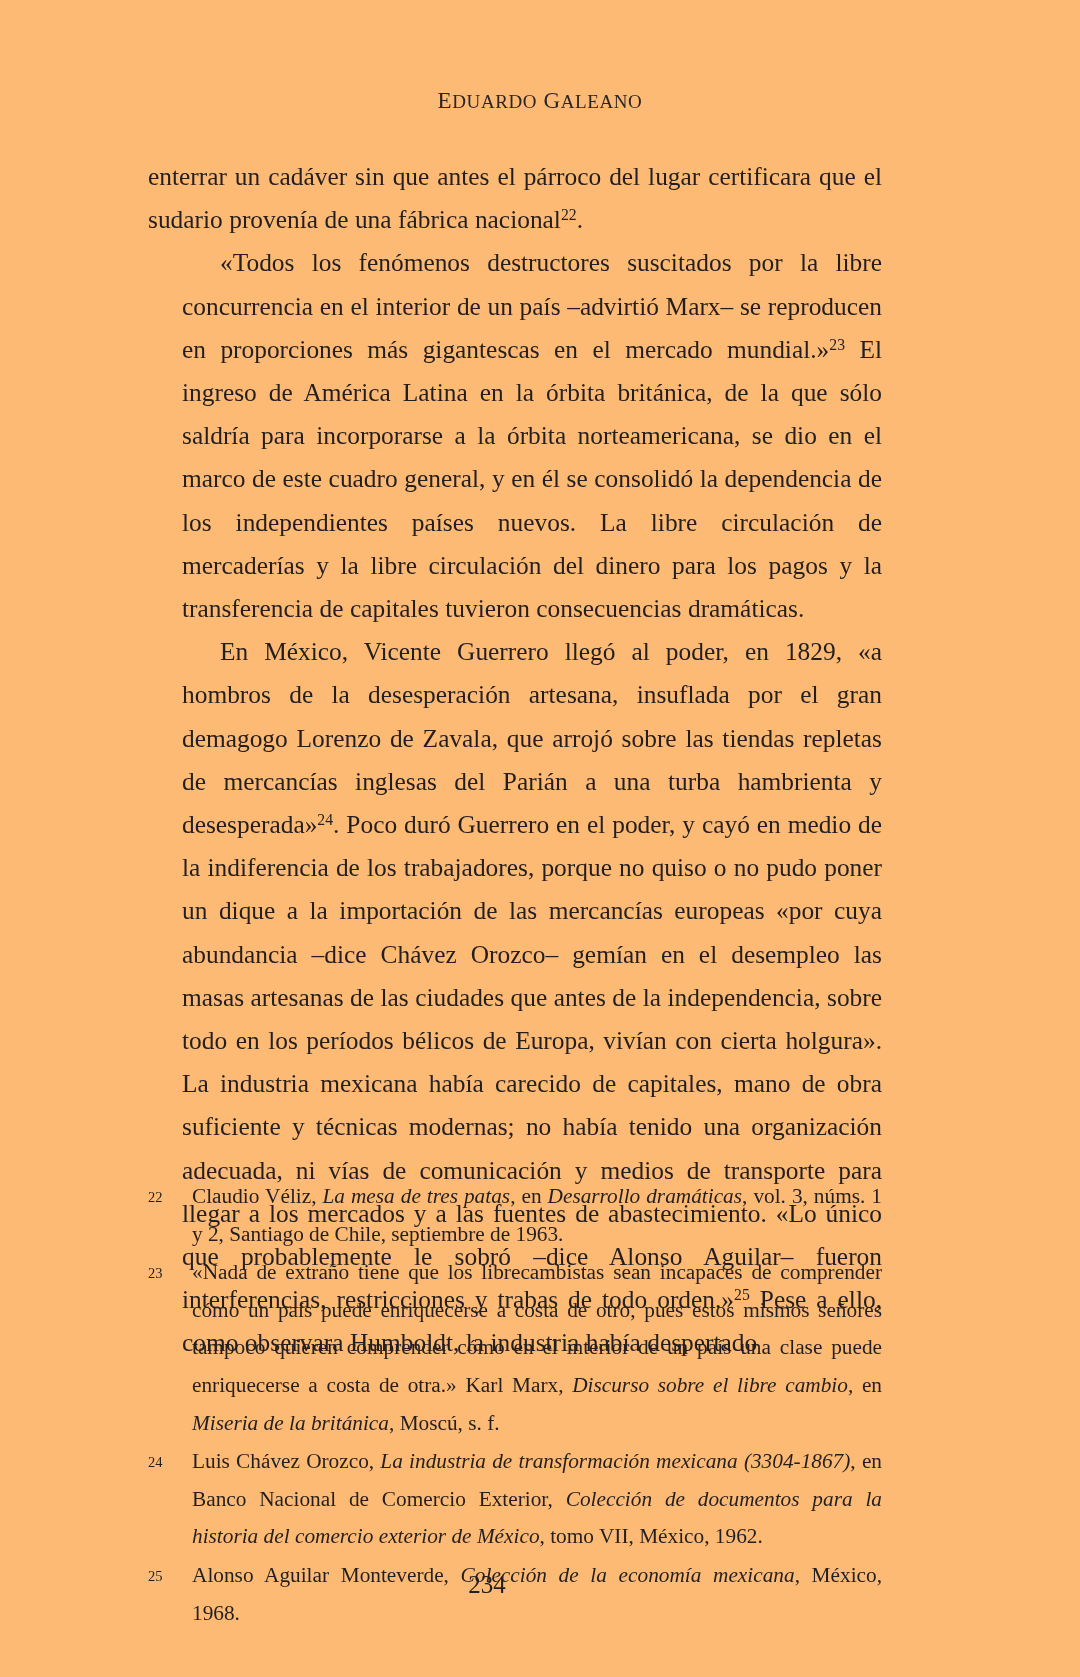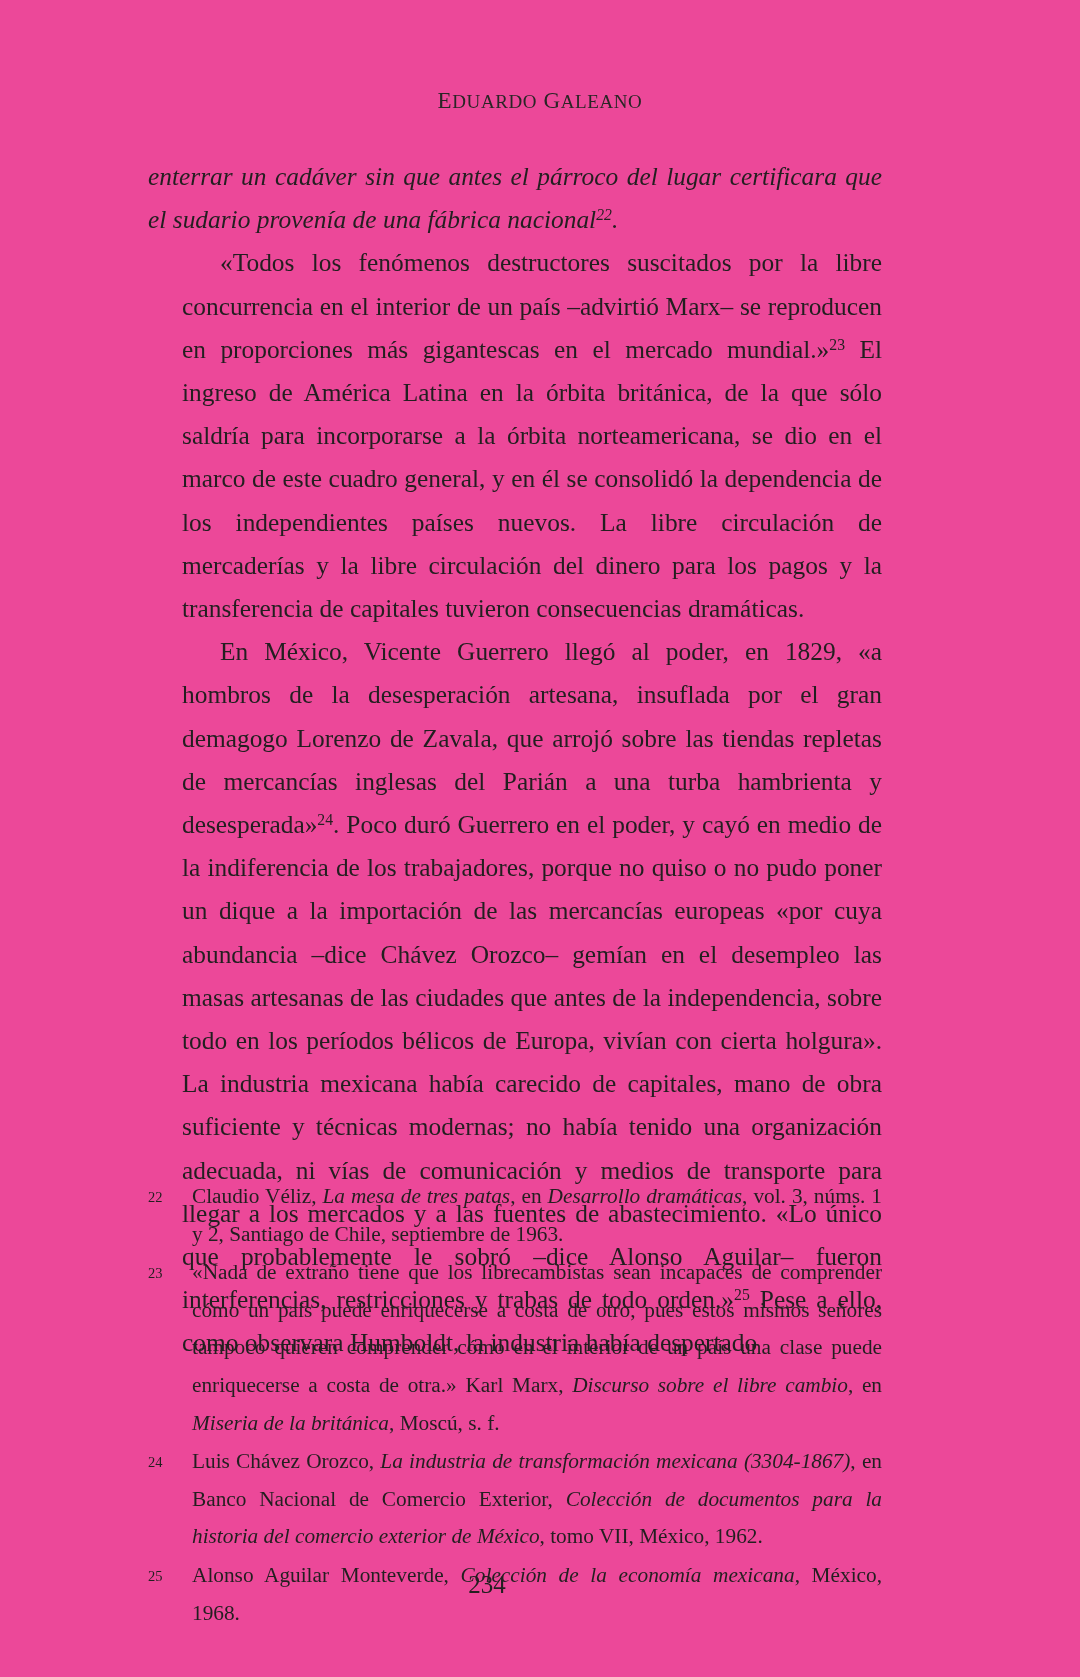--- a/index.html
+++ b/index.html
@@ -4,21 +4,21 @@
 <style>
   html, body {
     margin: 0;
     padding: 0;
     background: #ffffff;
   }
   .page {
     position: relative;
     width: 1080px;
     height: 1677px;
-    background: #ec4899;
+    background: #fdba74;
     box-sizing: border-box;
     font-family: "Liberation Serif", "DejaVu Serif", serif;
     color: #231f20;
     overflow: hidden;
   }
 
   
   .running-head {
     position: absolute;
     top: 88px;
@@ -48,21 +48,20 @@
     margin: 0;
     font-size: 25.4px;
     line-height: 43.2px;
     text-align: justify;
     text-justify: inter-word;
     -webkit-hyphens: none;
     hyphens: none;
     word-spacing: 0.1px;
   }
   p.body.italic {
-    font-style: italic;
   }
   p.body.indent {
     text-indent: 38px;
     margin-left: 34px;
   }
 
   sup {
     font-size: 0.62em;
     vertical-align: 0.52em;
     line-height: 0;

